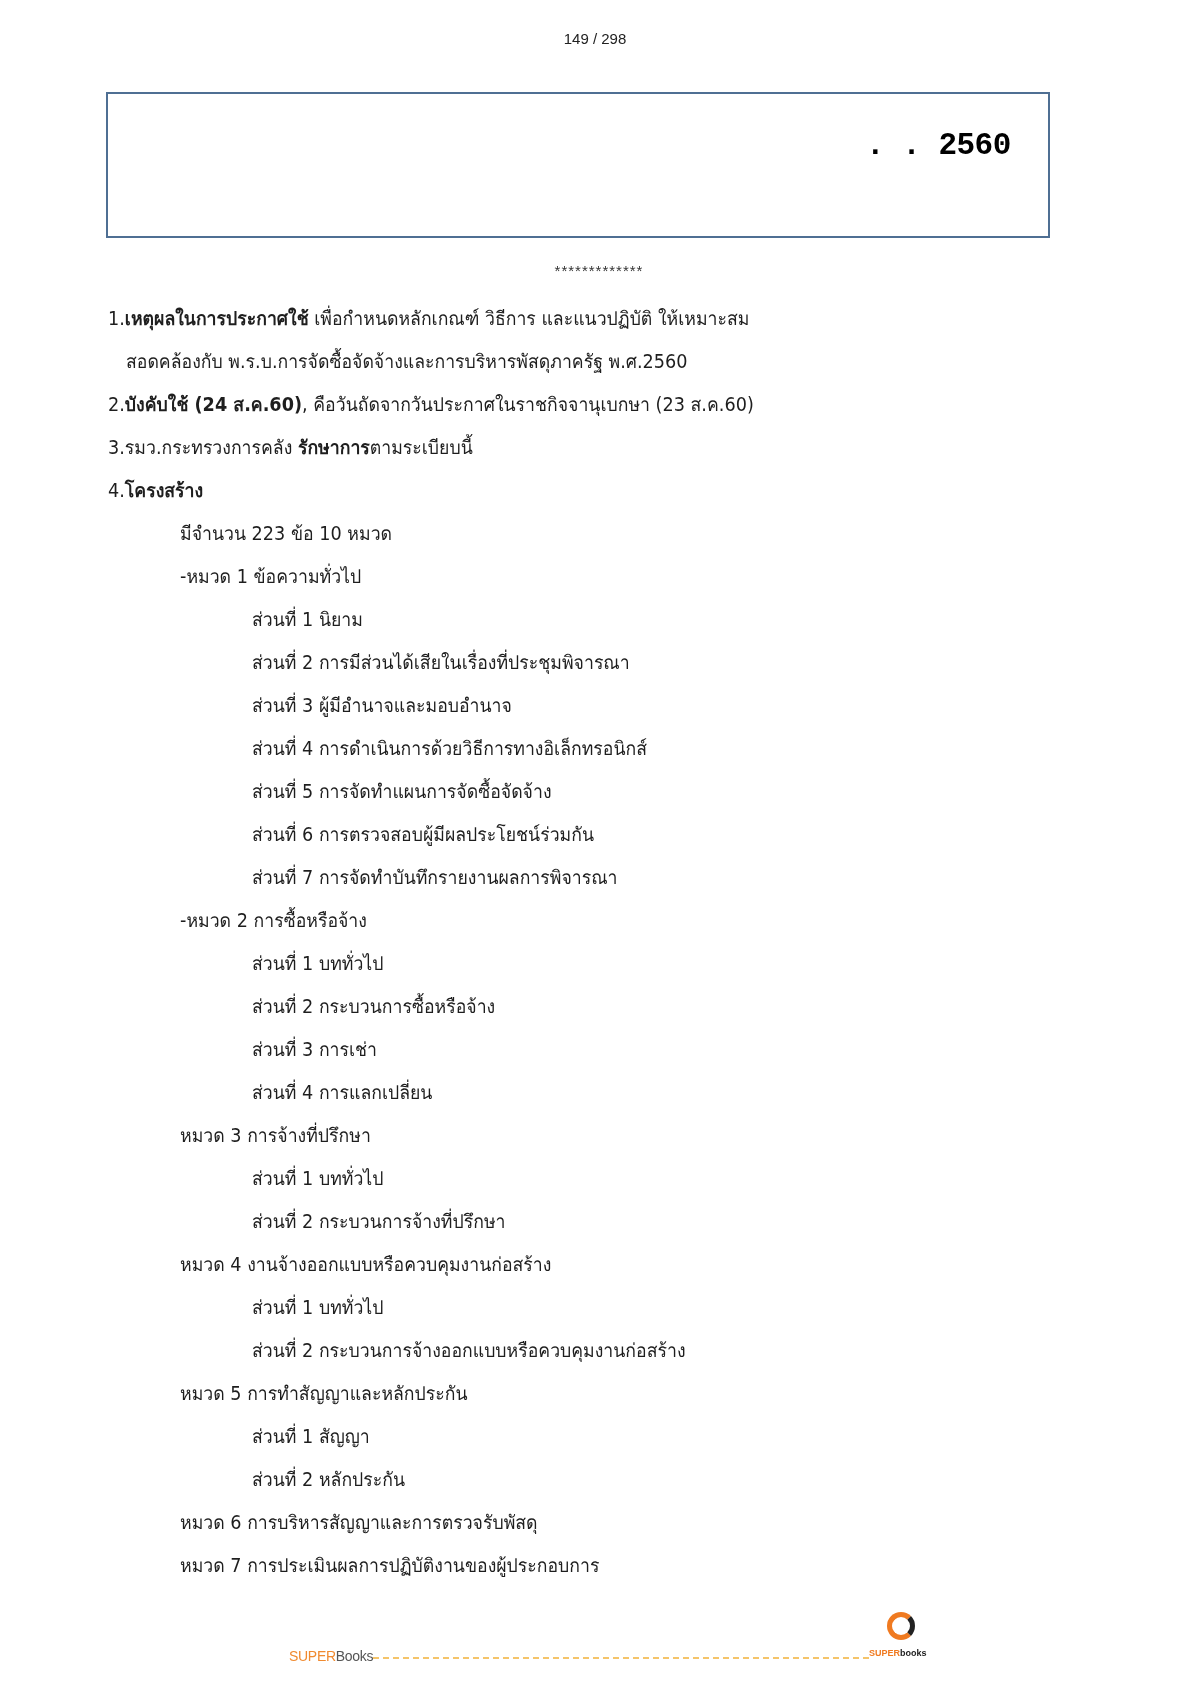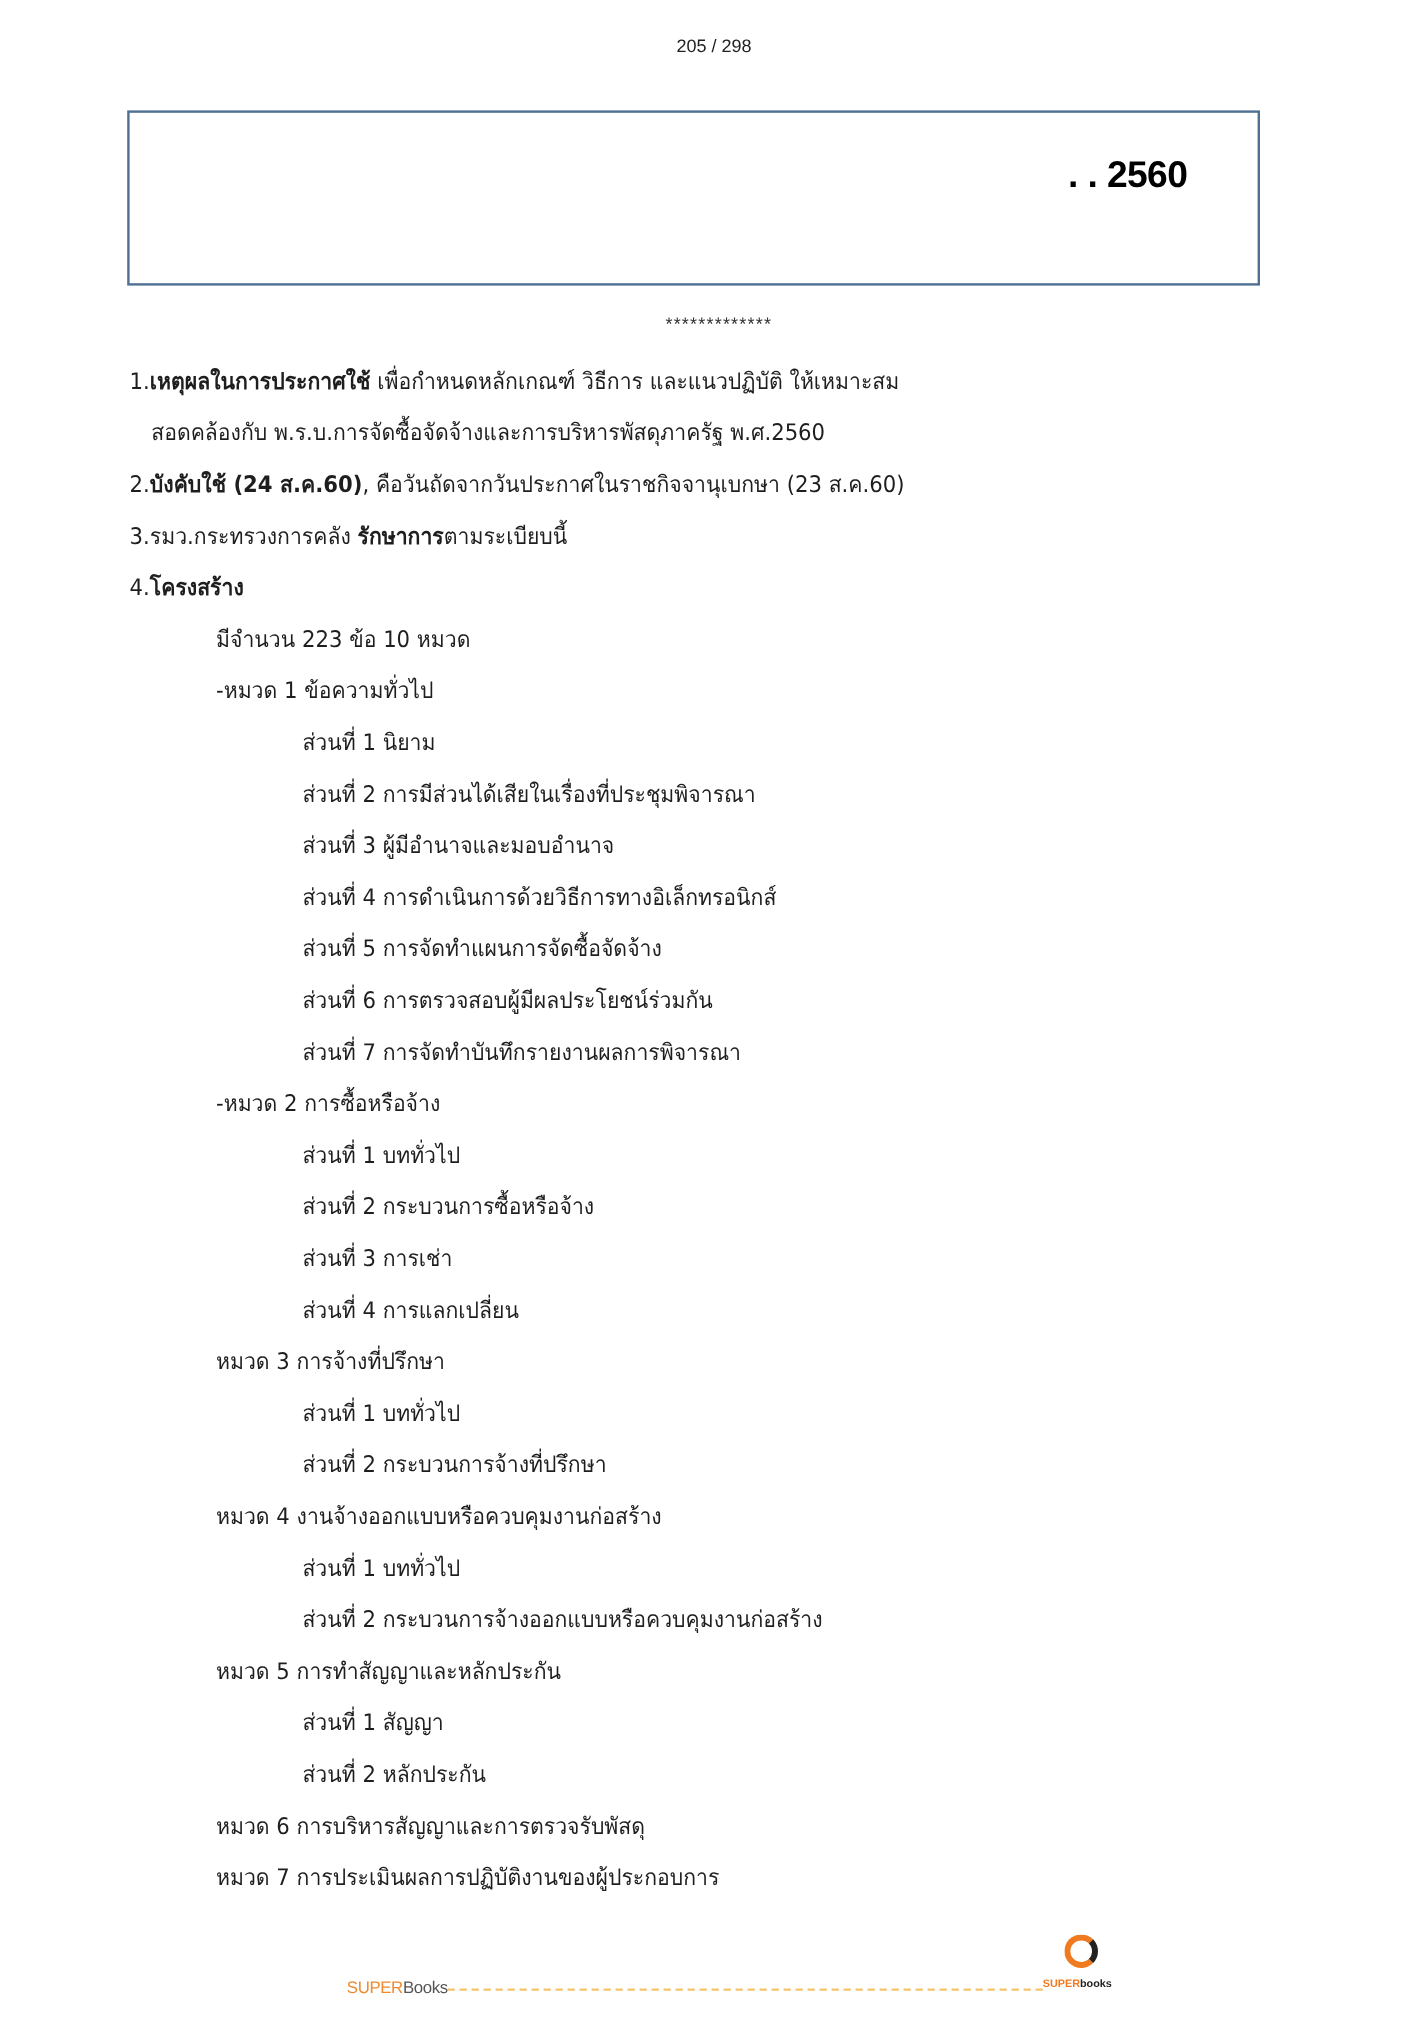--- a/index.html
+++ b/index.html
@@ -2,22 +2,22 @@
 <html><head>
 <meta charset="utf-8">
 <style>
   html, body { margin: 0; padding: 0; background: #ffffff; }
   body { width: 1190px; height: 1683px; position: relative; overflow: hidden;
          font-family: "DejaVu Sans", sans-serif; color: #1a1a1a; }
   .page-num { position: absolute; top: 30px; left: 0; width: 1190px; text-align: center;
               font-family: "Liberation Sans", sans-serif; font-size: 15px; color: #222; }
   .title-box { position: absolute; left: 106px; top: 92px; width: 944px; height: 146px;
                border: 2px solid #4f6f93; box-sizing: border-box; }
-  .title-year { position: absolute; left: 866px; top: 128px; font-family: Liberation Sans, sans-serif;
-                font-weight: bold; font-size: 31px; color: #000; letter-spacing: -0.5px; margin-left: 24px; }
+  .title-year { position: absolute; left: 866px; top: 128px; font-family: Liberation Mono, monospace;
+                font-weight: bold; font-size: 31px; color: #000; letter-spacing: -0.5px; }
   .stars { position: absolute; top: 262px; left: 0; width: 1198px; text-align: center;
            font-family: "Liberation Sans", sans-serif; font-size: 15px; color: #333; letter-spacing: 1px; }
   .line { position: absolute; font-size: 19px; white-space: nowrap; line-height: 26px;
           color: #1e1e1e; transform: scaleX(0.93); transform-origin: left center; }
   .line b { font-weight: bold; }
   .l0 { left: 108px; }
   .l0b { left: 126px; }
   .l1 { left: 180px; }
   .l2 { left: 252px; }
   .footer { position: absolute; left: 276px; top: 1640px; width: 640px; height: 30px; margin-left: 13px; }
@@ -30,21 +30,21 @@
   .footer-logo .ring { position: absolute; left: 18px; top: 0; width: 28px; height: 28px;
                        border: 5px solid #f07a20; border-right-color: #222; border-radius: 50%;
                        box-sizing: border-box; }
   .footer-logo .logo-text { position: absolute; left: 0; top: 36px; font-family: "Liberation Sans", sans-serif;
                             font-size: 9px; font-weight: bold; color: #222; white-space: nowrap; }
   .footer-logo .logo-text .super { color: #f07a20; }
 </style>
 </head>
 <body>
 
-<div class="page-num">205 / 298</div>
+<div class="page-num">149 / 298</div>
 
 <div class="title-box"></div>
 <div class="title-year">. . 2560</div>
 
 <div class="stars">*************</div>
 
 <div class="line l0" style="top:305px;">
   <span>1.</span><b>เหตุผลในการประกาศใช้</b><span> เพื่อกำหนดหลักเกณฑ์ วิธีการ และแนวปฏิบัติ ให้เหมาะสม</span>
 </div>
 <div class="line l0b" style="top:348px;">สอดคล้องกับ พ.ร.บ.การจัดซื้อจัดจ้างและการบริหารพัสดุภาครัฐ พ.ศ.2560</div>

